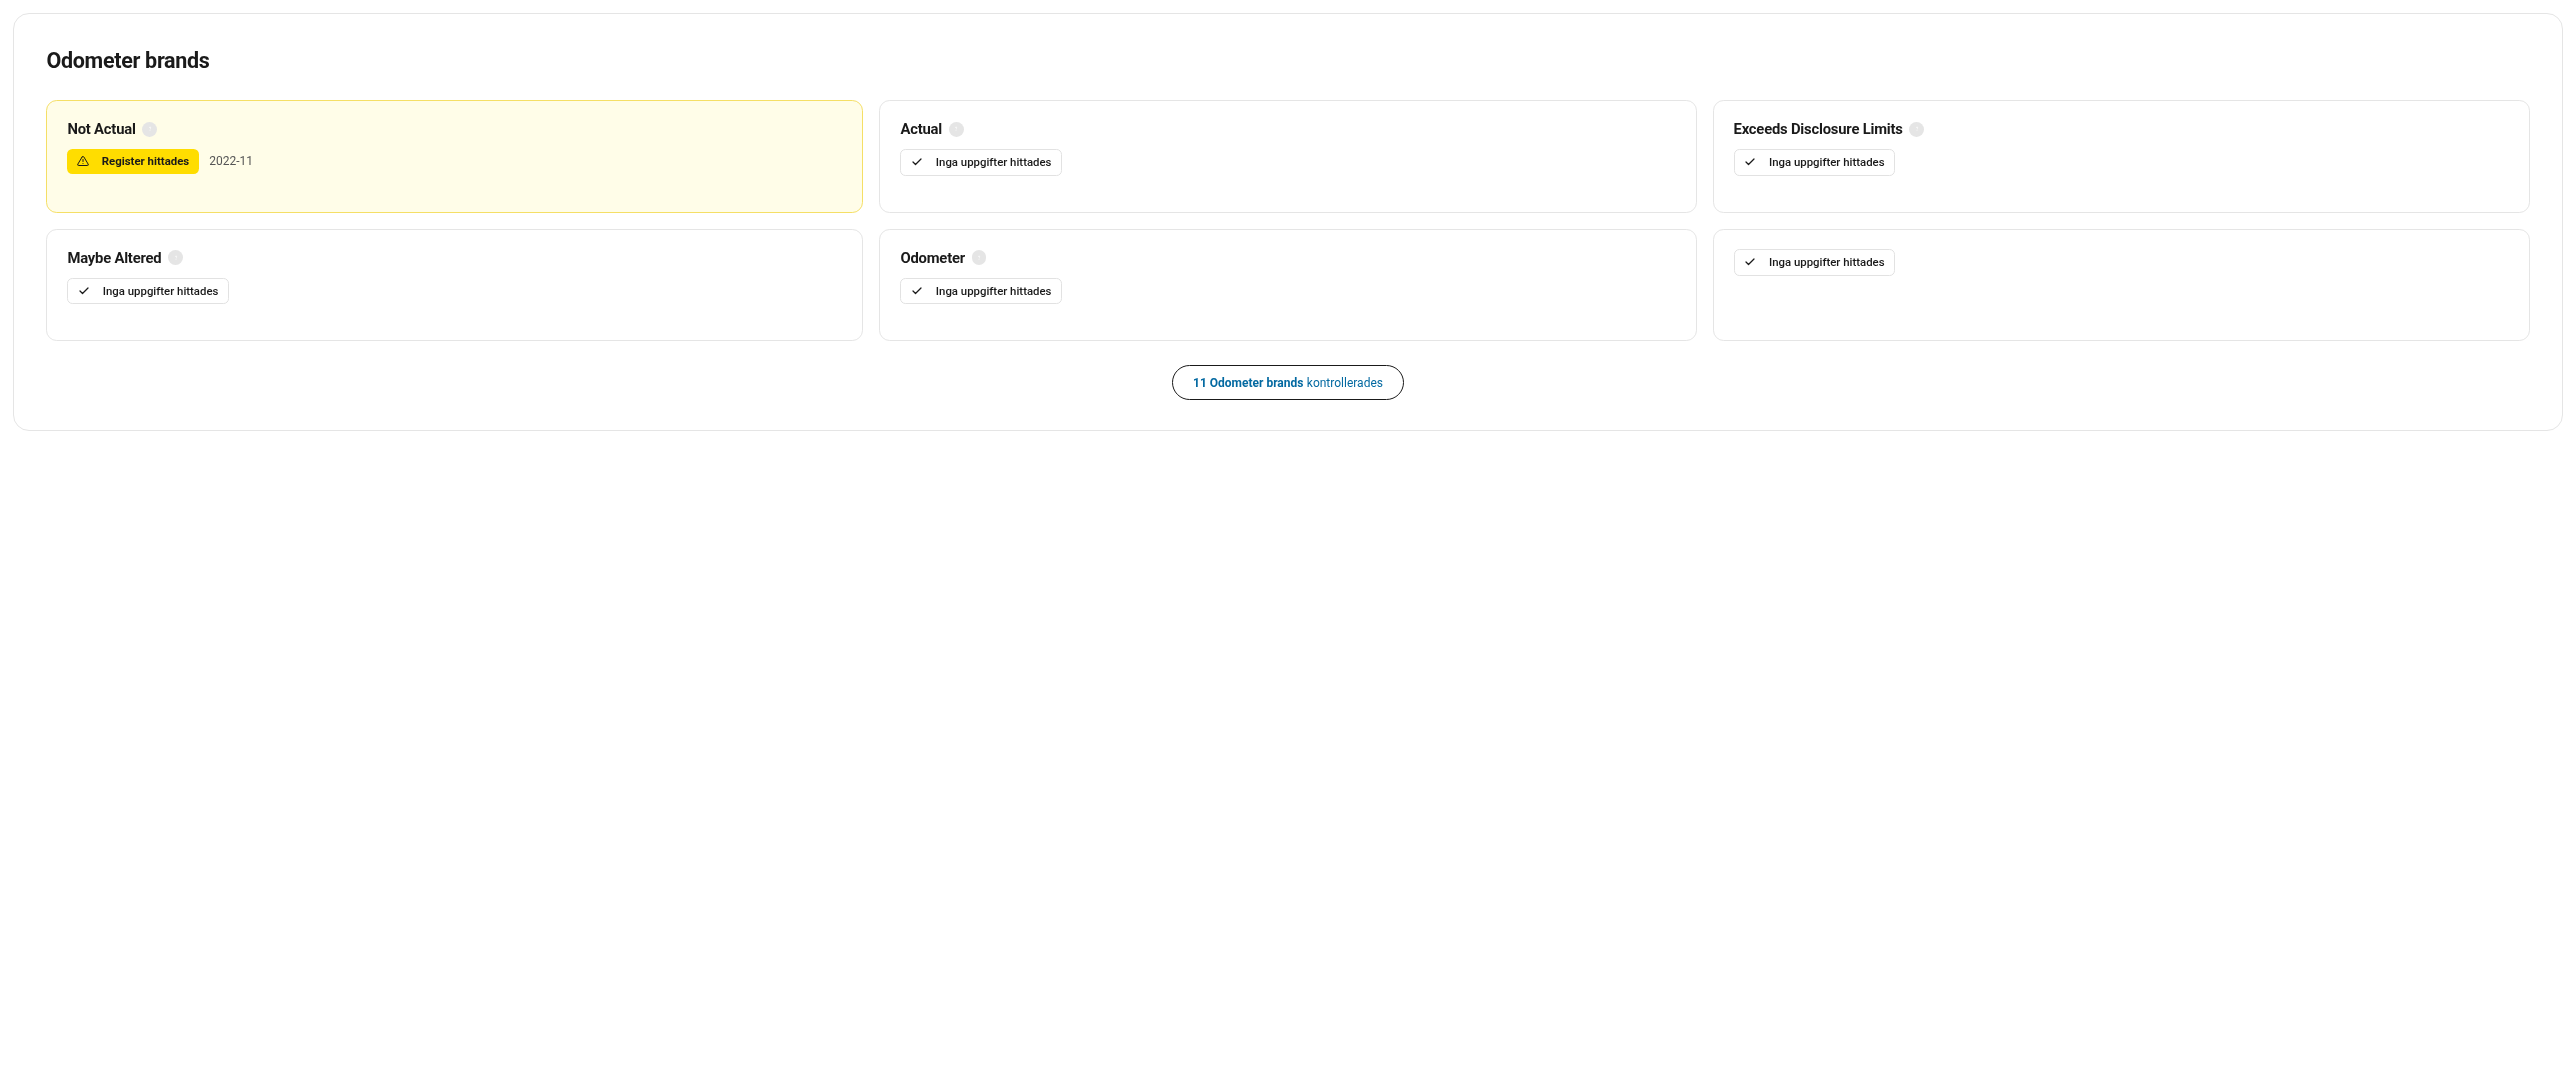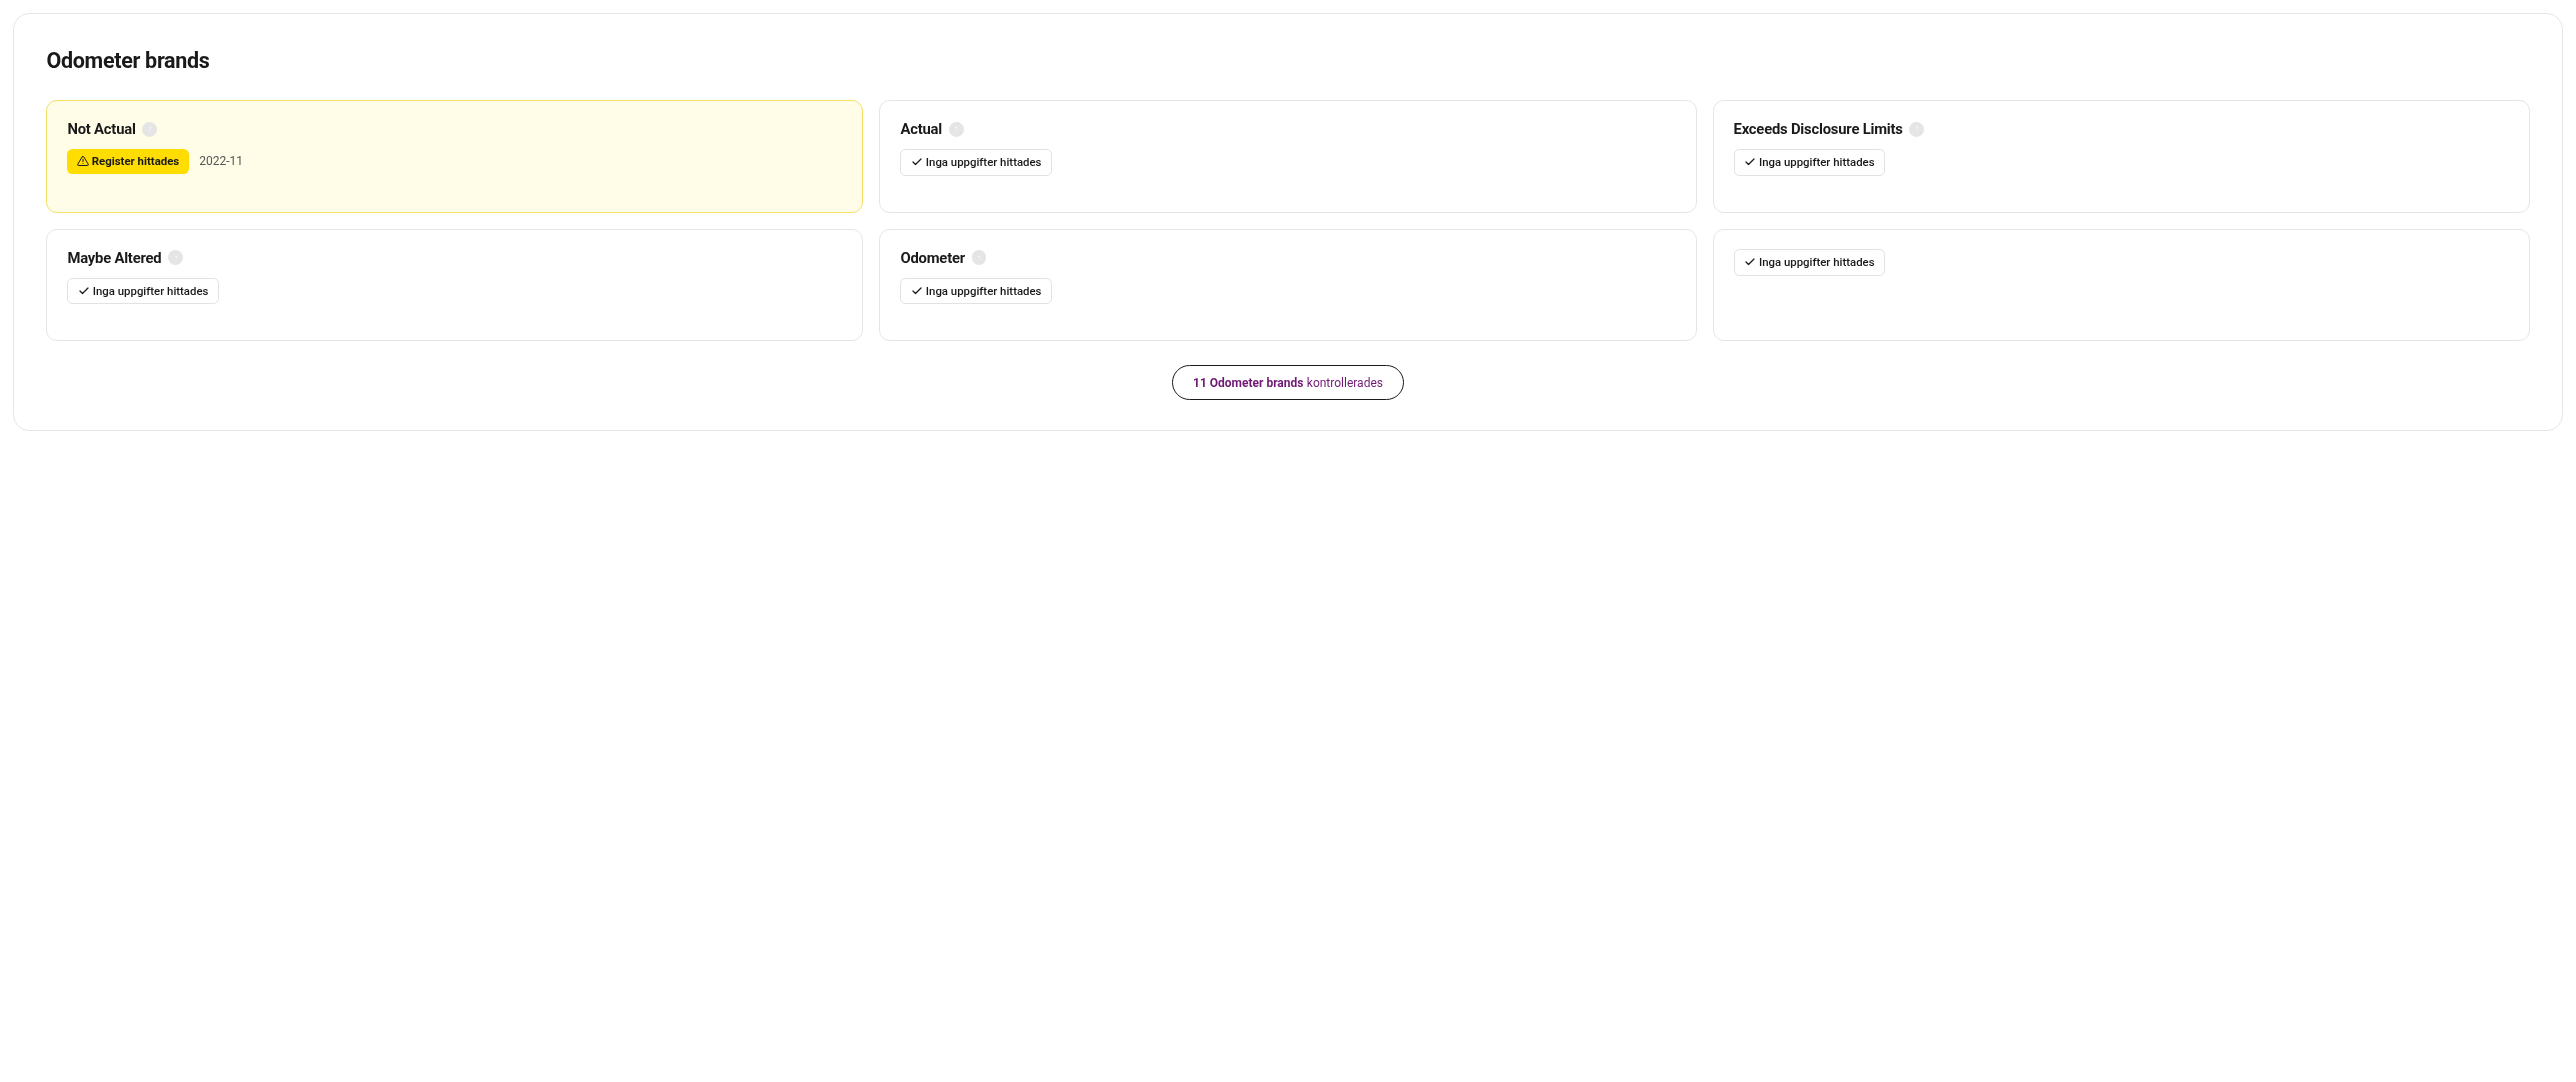--- a/index.html
+++ b/index.html
@@ -69,21 +69,21 @@
       fill: #ffffff;
     }
     .status-row {
       display: flex;
       align-items: center;
       gap: 10.7px;
     }
     .badge {
       display: inline-flex;
       align-items: center;
-      gap: 3px;
+      gap: 13px;
       padding: 5.4px 9.4px;
       border-radius: 5.4px;
       font-size: 11.4px;
       font-weight: 500;
       color: #1a1a1a;
     }
     .badge.neutral {
       background: #ffffff;
       border: 0.7px solid #e2e2e2;
     }
@@ -105,21 +105,21 @@
       display: flex;
       justify-content: center;
     }
     .footer-pill {
       display: inline-flex;
       align-items: center;
       padding: 9.4px 20px;
       border: 1.3px solid #1a1a1a;
       border-radius: 670px;
       font-size: 12px;
-      color: #701a75;
+      color: #0369a1;
       background: #ffffff;
     }
     .footer-pill .bold {
       font-weight: 700;
       margin-right: 3.4px;
     }
   </style>
 </head>
 <body>
 

